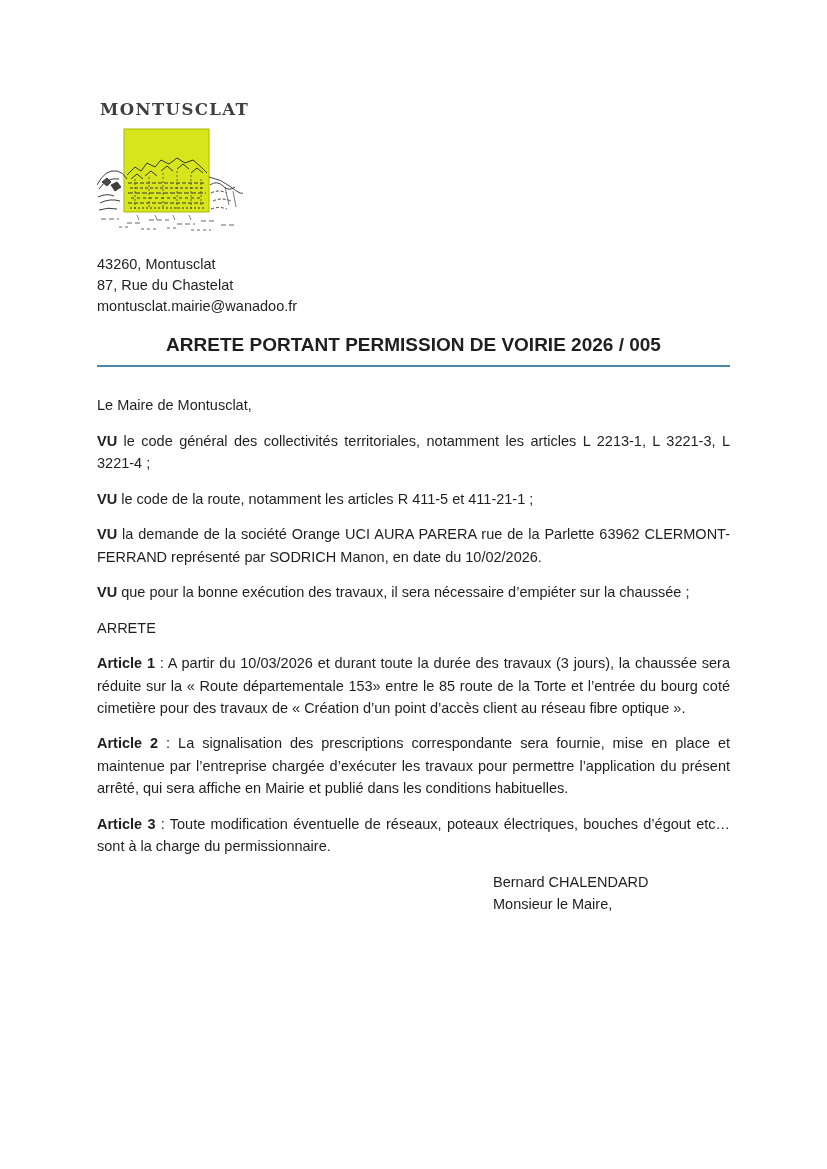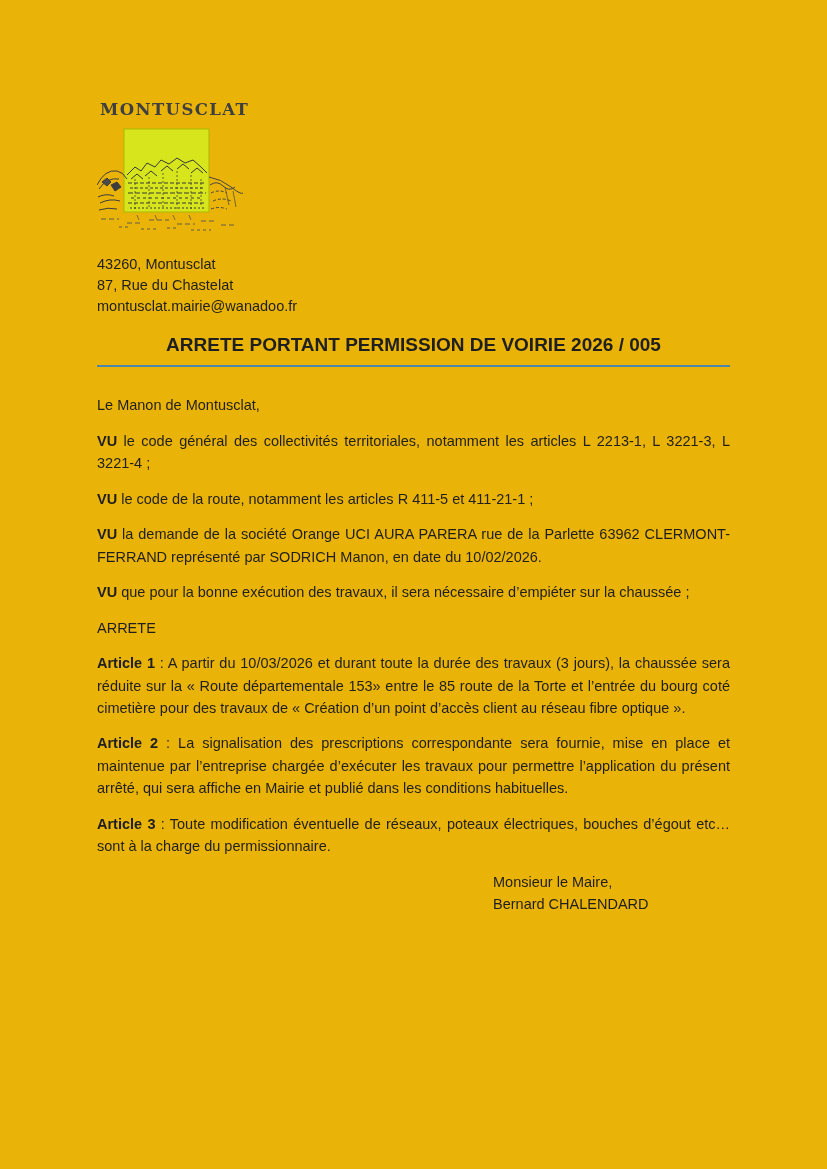--- a/index.html
+++ b/index.html
@@ -2,21 +2,21 @@
 <html lang="fr" style="--accent_yellow: #d6e51c; --accent_yellow_border: #a9b900; --rule_blue: #4a87a8; --logo_text_color: #3f3f3f; --sketch_ink: #3d3d3d;"><head>
 <meta charset="utf-8">
 <title>Arrete portant permission de voirie</title>
 <style>
   html, body { margin: 0; padding: 0; background: #888; }
   .page {
     position: relative;
     width: 827px;
     height: 1169px;
     margin: 0 auto;
-    background: #eab308;
+    background: #ffffff;
     font-family: "Liberation Sans", "DejaVu Sans", sans-serif;
     font-size: 14.5px;
     line-height: 1.55;
     color: #1f1f1f;
     overflow: hidden;
     box-sizing: border-box;
   }
   .content { padding: 97px 97px 0 97px; }
 
   
@@ -110,21 +110,21 @@
     <div class="address">
       <div>43260, Montusclat</div>
       <div>87, Rue du Chastelat</div>
       <div>montusclat.mairie@wanadoo.fr</div>
     </div>
 
     <div class="doc-title">ARRETE PORTANT PERMISSION DE VOIRIE 2026 / 005</div>
     <div class="title-rule"></div>
 
     <div class="body-text">
-      <p>Le Manon de Montusclat,</p>
+      <p>Le Maire de Montusclat,</p>
 
       <p class="just"><b>VU</b><span> le code général des collectivités territoriales, notamment les articles L 2213-1, L 3221-3, L 3221-4 ;</span></p>
 
       <p class="just"><b>VU</b><span> le code de la route, notamment les articles R 411-5 et 411-21-1 ;</span></p>
 
       <p class="just"><b>VU</b><span> la demande de la société Orange UCI AURA PARERA rue de la Parlette 63962 CLERMONT-FERRAND représenté par SODRICH Manon, en date du 10/02/2026.</span></p>
 
 
       <p class="just"><b>VU</b><span> que pour la bonne exécution des travaux, il sera nécessaire d’empiéter sur la chaussée ;</span></p>
 
@@ -132,18 +132,18 @@
 
       <p class="just"><b>Article 1</b><span> : A partir du 10/03/2026 et durant toute la durée des travaux (3 jours), la chaussée sera réduite sur la « Route départementale 153»  entre le 85 route de la Torte et l’entrée du bourg coté cimetière pour des travaux de « Création d’un point d’accès client au réseau fibre optique  ».</span></p>
 
       <p class="just"><b>Article 2</b><span> : La signalisation des prescriptions correspondante sera fournie, mise en place et maintenue par l’entreprise chargée d’exécuter les travaux pour permettre l’application du présent arrêté, qui sera affiche en Mairie et publié dans les conditions habituelles.</span></p>
 
 
       <p class="just"><b>Article 3</b><span> : Toute modification éventuelle de réseaux, poteaux électriques, bouches d’égout etc… sont à la charge du permissionnaire.</span></p>
     </div>
 
     <div class="signature">
+      <div>Bernard CHALENDARD</div>
       <div>Monsieur le Maire,</div>
-      <div>Bernard CHALENDARD</div>
     </div>
 
   </div>
 </div>
 
 </body></html>

